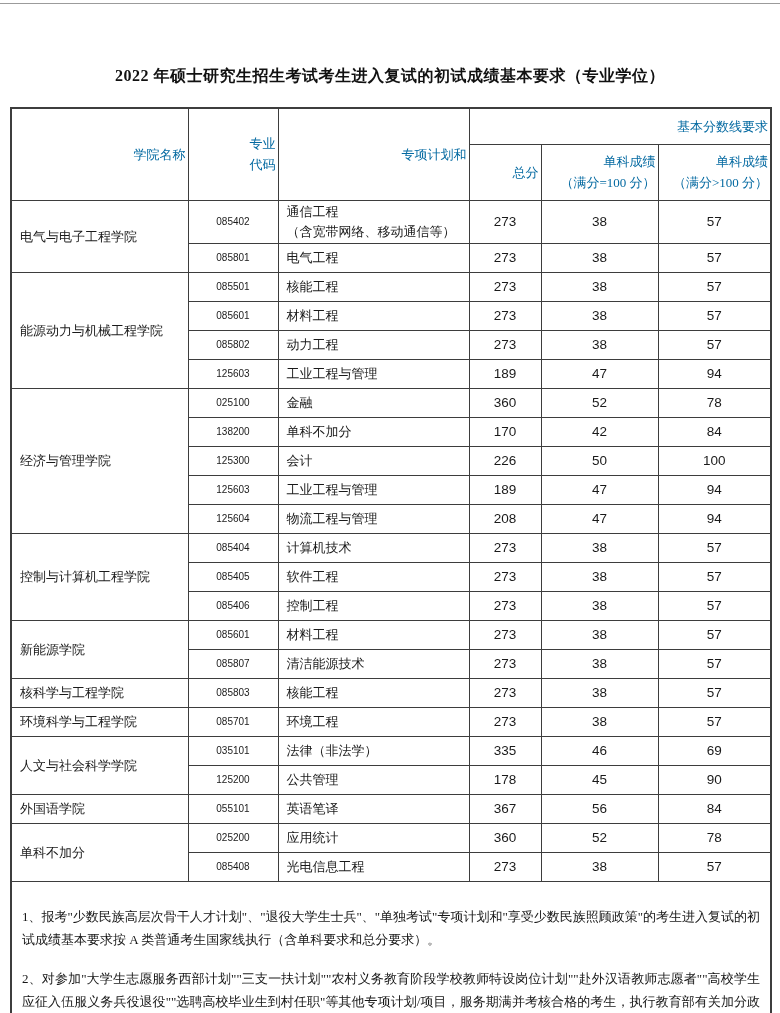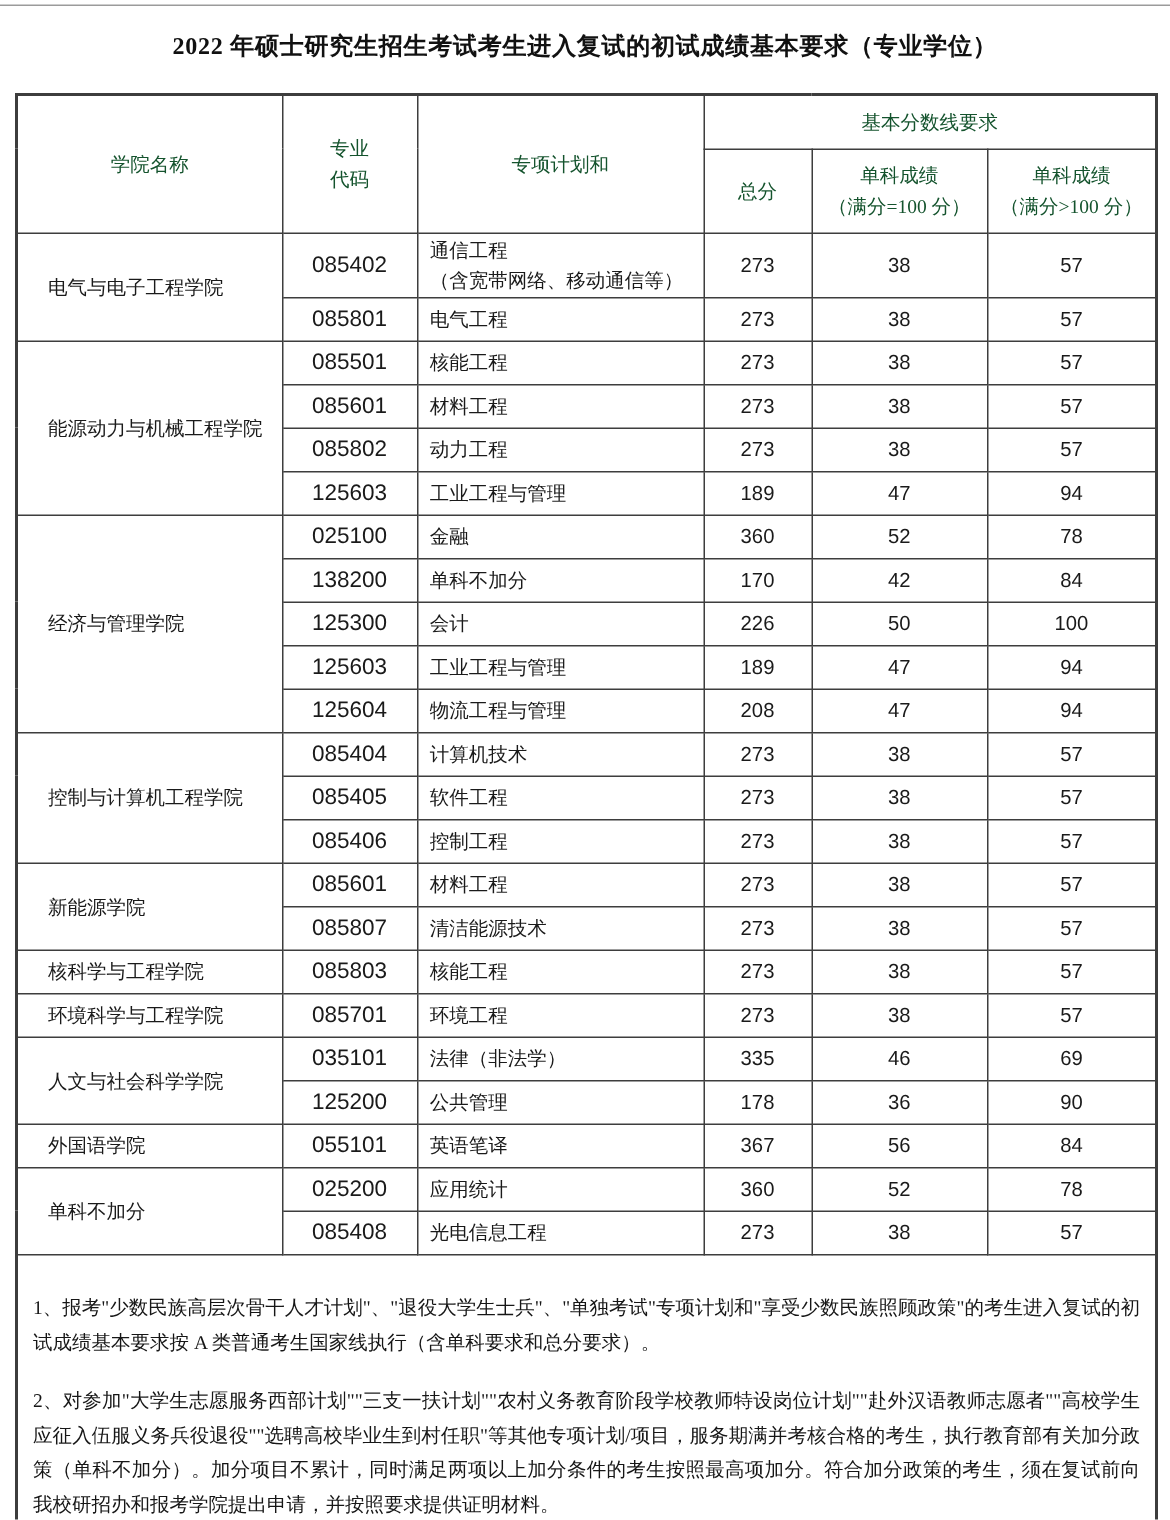--- a/index.html
+++ b/index.html
@@ -15,60 +15,61 @@
   }
   .top-rule {
     position: absolute;
     top: 3px;
     left: 0;
     width: 780px;
     height: 0;
     border-top: 1px solid #9b9b9b;
   }
   .title {
-    padding-top: 21px;
+    padding-top: 46px;
     text-align: center;
     font-size: 16px;
     font-weight: bold;
     letter-spacing: 0.5px;
     color: #111;
+    margin-top: 20px;
   }
   table.score-table {
     border-collapse: collapse;
     table-layout: fixed;
     width: 760px;
     margin: 20px 0 0 10px;
     border: 2px solid #3d3d3d;
   }
   th, td {
     border: 1px solid #3d3d3d;
     white-space: pre-line;
     font-size: 13px;
     padding: 1px 2px;
     vertical-align: middle;
   }
   thead tr.h1 { height: 36px; }
   thead tr.h2 { height: 56px; }
   th {
     font-weight: normal;
-    text-align: center;
+    text-align: right;
     line-height: 21px;
-    color: #14532d;
+    color: #0369a1;
   }
   tbody tr.data-row { height: 29px; }
   td.college {
     text-align: left;
-    padding-left: 20px;
+    padding-left: 8px;
     line-height: 17px;
     margin-left: 45px;
   }
   td.code {
     text-align: center;
     font-family: "Liberation Sans", "DejaVu Sans", sans-serif;
-    font-size: 15px;
+    font-size: 10px;
   }
   td.name {
     text-align: left;
     padding-left: 8px;
     line-height: 20px;
   }
   td.score {
     text-align: center;
     font-family: "Liberation Sans", "DejaVu Sans", sans-serif;
     font-size: 13.5px;
@@ -257,21 +258,21 @@
         <td class="code">035101</td>
         <td class="name">法律（非法学）</td>
         <td class="score">335</td>
         <td class="score">46</td>
         <td class="score">69</td>
       </tr>
       <tr class="data-row">
         <td class="code">125200</td>
         <td class="name">公共管理</td>
         <td class="score">178</td>
-        <td class="score">36</td>
+        <td class="score">45</td>
         <td class="score">90</td>
       </tr>
       <tr class="data-row">
         <td class="college" rowspan="1">外国语学院</td>
         <td class="code">055101</td>
         <td class="name">英语笔译</td>
         <td class="score">367</td>
         <td class="score">56</td>
         <td class="score">84</td>
       </tr>

